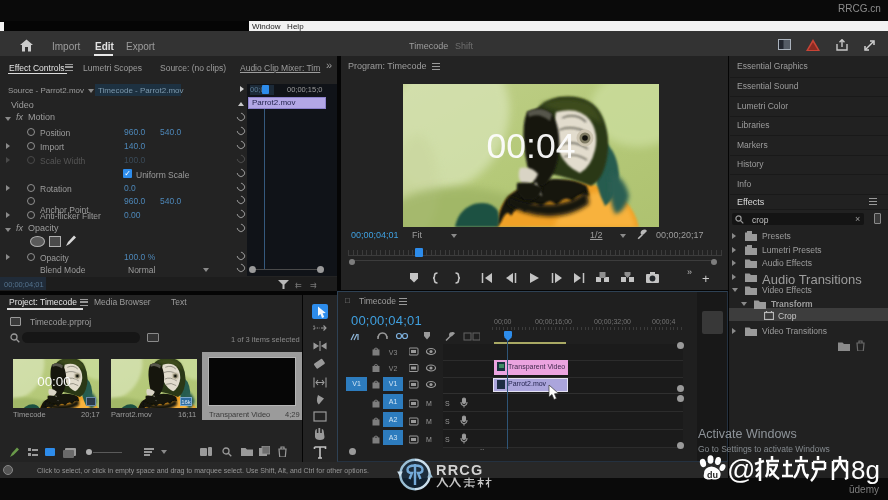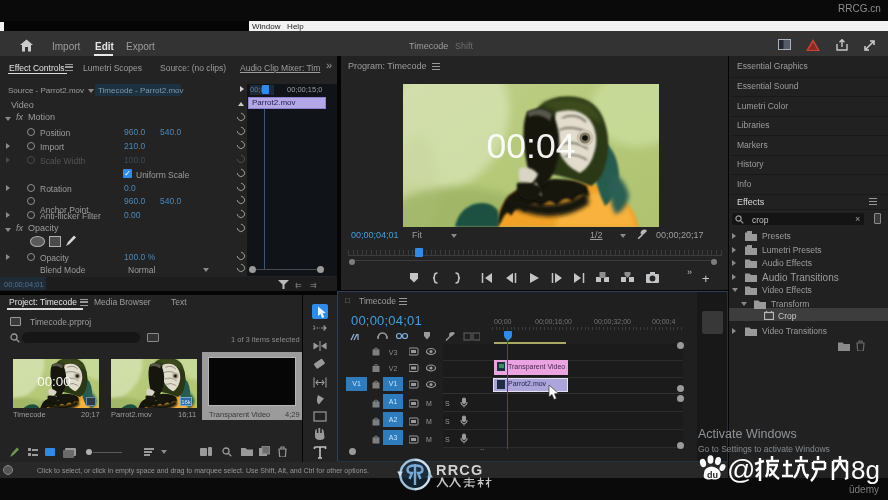--- a/index.html
+++ b/index.html
@@ -146,21 +146,21 @@
 
   <div class="abs sw" style="left:27px;top:128px;"></div>
   <div class="abs gtxt" style="left:40px;top:127.5px;font-size:8.5px;">Position</div>
   <div class="abs btxt" style="left:124px;top:127px;font-size:8.5px;">960.0</div>
   <div class="abs btxt" style="left:160px;top:127px;font-size:8.5px;">540.0</div>
   <div class="abs reset" style="left:237px;top:127px;"></div>
 
   <div class="abs caret-r" style="left:6px;top:143px;"></div>
   <div class="abs sw" style="left:27px;top:142px;"></div>
   <div class="abs gtxt" style="left:40px;top:141.5px;font-size:8.5px;">Import</div>
-  <div class="abs btxt" style="left:124px;top:141px;font-size:8.5px;">210.0</div>
+  <div class="abs btxt" style="left:124px;top:141px;font-size:8.5px;">140.0</div>
   <div class="abs reset" style="left:237px;top:141px;"></div>
 
   <div class="abs caret-r" style="left:6px;top:157px;border-left-color:#4a4a4a;"></div>
   <div class="abs sw" style="left:27px;top:156px;border-color:#4a4a4a;"></div>
   <div class="abs" style="left:40px;top:155.5px;font-size:8.5px;color:#555;">Scale Width</div>
   <div class="abs" style="left:124px;top:155px;font-size:8.5px;color:#3a4a58;">100.0</div>
   <div class="abs reset" style="left:237px;top:155px;border-color:#4a4a4a;border-left-color:transparent;"></div>
 
   <div class="abs" style="left:123px;top:169px;width:9px;height:9px;background:#2d8ceb;border-radius:1px;color:#fff;font-size:8px;line-height:9px;text-align:center;">✓</div>
   <div class="abs gtxt" style="left:136px;top:169.5px;font-size:8.5px;">Uniform Scale</div>
@@ -347,23 +347,23 @@
   <svg class="abs" style="left:764px;top:311px;" width="10" height="9" viewBox="0 0 10 9">
       <rect x="0.5" y="1.5" width="9" height="7" fill="none" stroke="#b9b9b9" stroke-width="1.2"></rect>
       <path d="M2.5 1.5 L2.5 0 M7.5 1.5 L7.5 0" stroke="#b9b9b9" stroke-width="1.2"></path>
     </svg>
   <svg class="abs" style="left:745px;top:325.5px;" width="12" height="10" viewBox="0 0 12 10">
       <path d="M0 1.5 L4.5 1.5 L6 3 L12 3 L12 10 L0 10 Z" fill="#9a9a9a"></path>
     </svg>
   <div class="abs gtxt" style="left:762px;top:231px;font-size:8.5px;">Presets</div>
   <div class="abs gtxt" style="left:762px;top:244.5px;font-size:8.5px;">Lumetri Presets</div>
   <div class="abs gtxt" style="left:762px;top:258px;font-size:8.5px;">Audio Effects</div>
-  <div class="abs gtxt" style="left:762px;top:271.5px;font-size:10px;">Audio Transitions</div>
+  <div class="abs gtxt" style="left:762px;top:271.5px;font-size:13px;">Audio Transitions</div>
   <div class="abs gtxt" style="left:762px;top:285px;font-size:8.5px;">Video Effects</div>
-  <div class="abs gtxt" style="left:771px;top:298.5px;font-size:8.5px;">Transform</div>
+  <div class="abs gtxt" style="left:771px;top:298.5px;font-size:8.5px;font-weight:bold;">Transform</div>
   <div class="abs" style="left:778px;top:310.5px;font-size:8.5px;color:#c8c8c8;">Crop</div>
   <div class="abs gtxt" style="left:762px;top:325.5px;font-size:8.5px;">Video Transitions</div>
   <svg class="abs" style="left:838px;top:341px;" width="12" height="10" viewBox="0 0 12 10">
       <path d="M0 1.5 L4.5 1.5 L6 3 L12 3 L12 10 L0 10 Z" fill="#8a8a8a"></path>
     </svg>
   <svg class="abs" style="left:856px;top:340px;" width="9" height="11" viewBox="0 0 9 11">
       <path d="M1 3 L8 3 L7.3 11 L1.7 11 Z M3 3 L3 1 L6 1 L6 3" fill="none" stroke="#6a6a6a" stroke-width="1.2"></path>
     </svg>
 
   <div class="panel" id="projpanel" style="left:0;top:295px;width:302px;height:167px;"></div>

